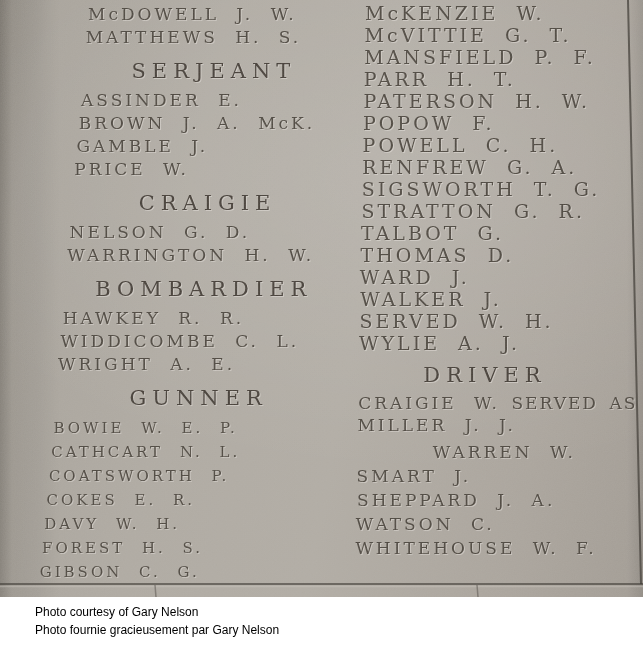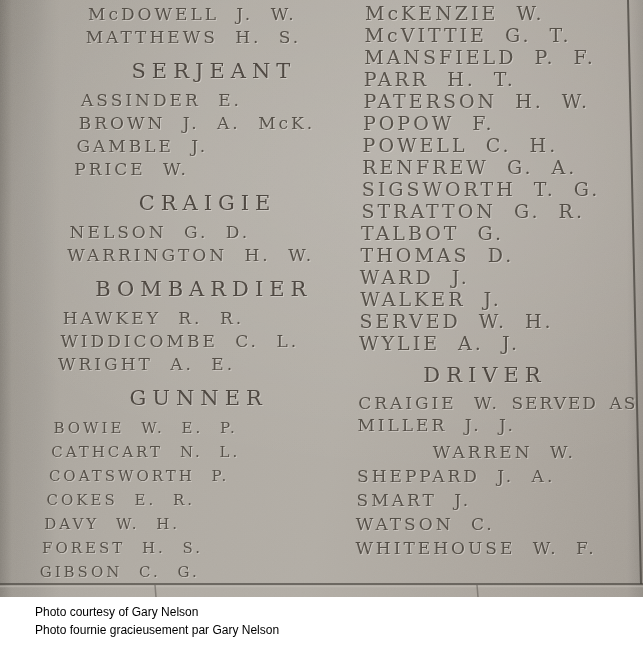--- a/index.html
+++ b/index.html
@@ -127,22 +127,22 @@
           <div class="name" style="padding-left: 14.8px;"><span>WARD J.</span></div>
           <div class="name" style="padding-left: 15.2px;"><span>WALKER J.</span></div>
           <div class="name" style="padding-left: 14.4px;"><span>SERVED W. H.</span></div>
           <div class="name" style="padding-left: 14px;"><span>WYLIE A. J.</span></div>
         </div>
         <div class="section sec-driver">
           <div class="rank-heading" style="transform: translateX(-8px);">DRIVER</div>
           <div class="name" style="padding-left: 13.2px;"><span>CRAIGIE W.</span><span class="suffix-small"> SERVED AS</span></div>
           <div class="name" style="padding-left: 12.4px;"><span>MILLER J. J.</span></div>
           <div class="name continuation" style="padding-left: 87.8px;"><span>WARREN W.</span></div>
+          <div class="name" style="padding-left: 11.6px;"><span>SMART J.</span></div>
           <div class="name" style="padding-left: 12px;"><span>SHEPPARD J. A.</span></div>
-          <div class="name" style="padding-left: 11.6px;"><span>SMART J.</span></div>
           <div class="name" style="padding-left: 10.8px;"><span>WATSON C.</span></div>
           <div class="name" style="padding-left: 10.4px;"><span>WHITEHOUSE W. F.</span></div>
         </div>
       </div>
 
     <svg class="texture-svg" width="643" height="597">
       <filter id="grain">
         <feTurbulence type="fractalNoise" baseFrequency="0.9" numOctaves="2" stitchTiles="stitch"></feTurbulence>
         <feColorMatrix type="matrix" values="0 0 0 0 0.52  0 0 0 0 0.50  0 0 0 0 0.47  0 0 0 0.55 0"></feColorMatrix>
       </filter>

